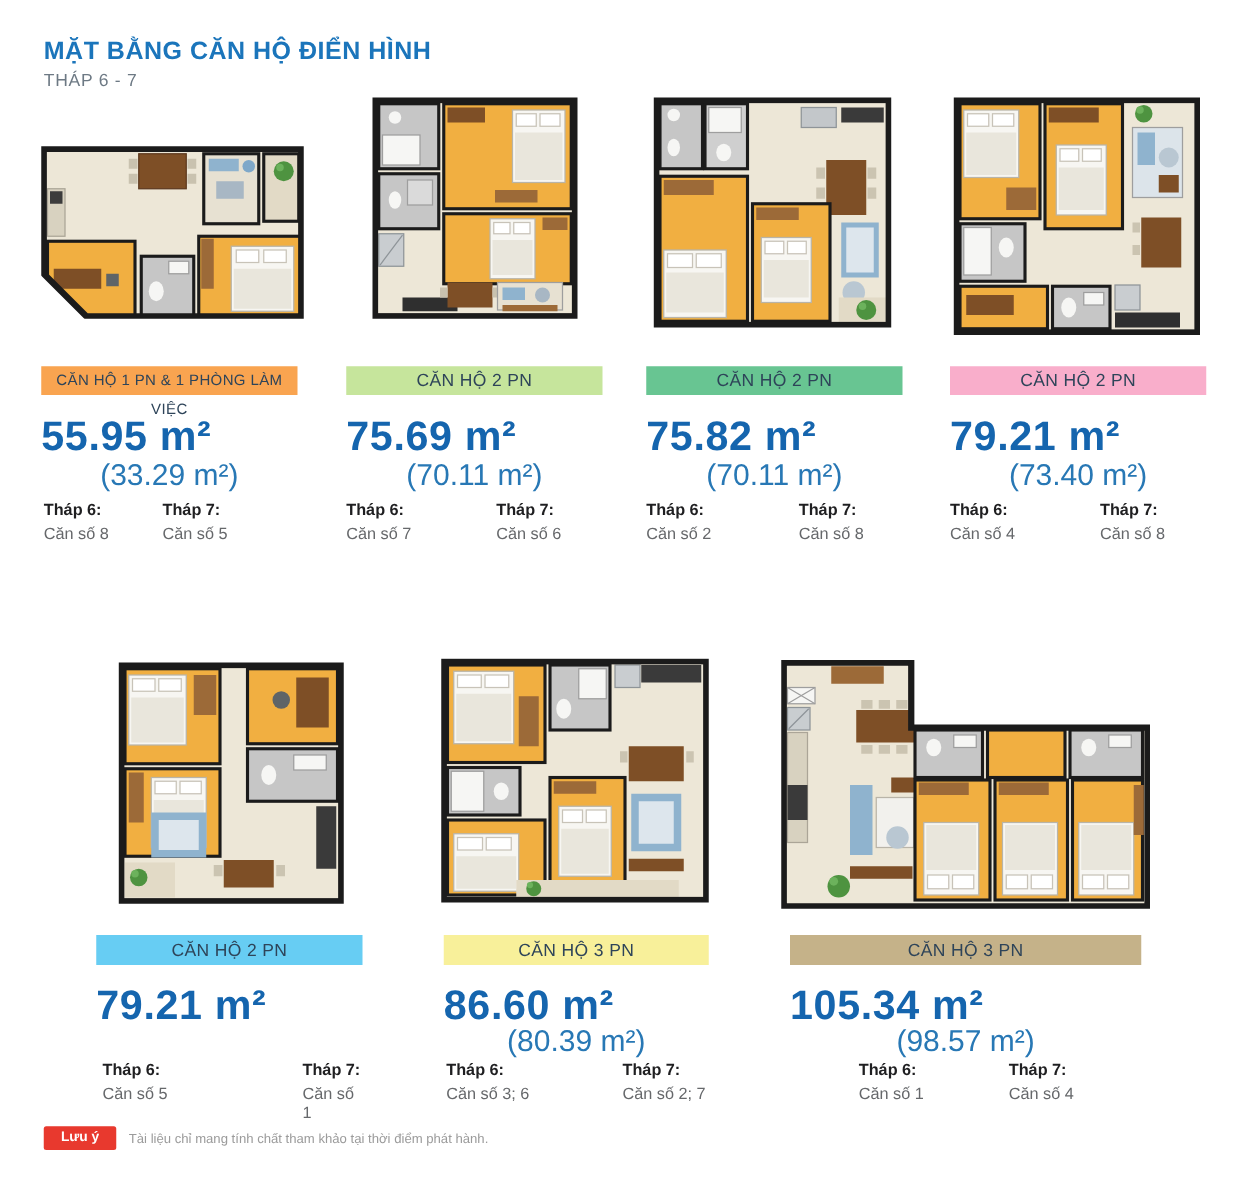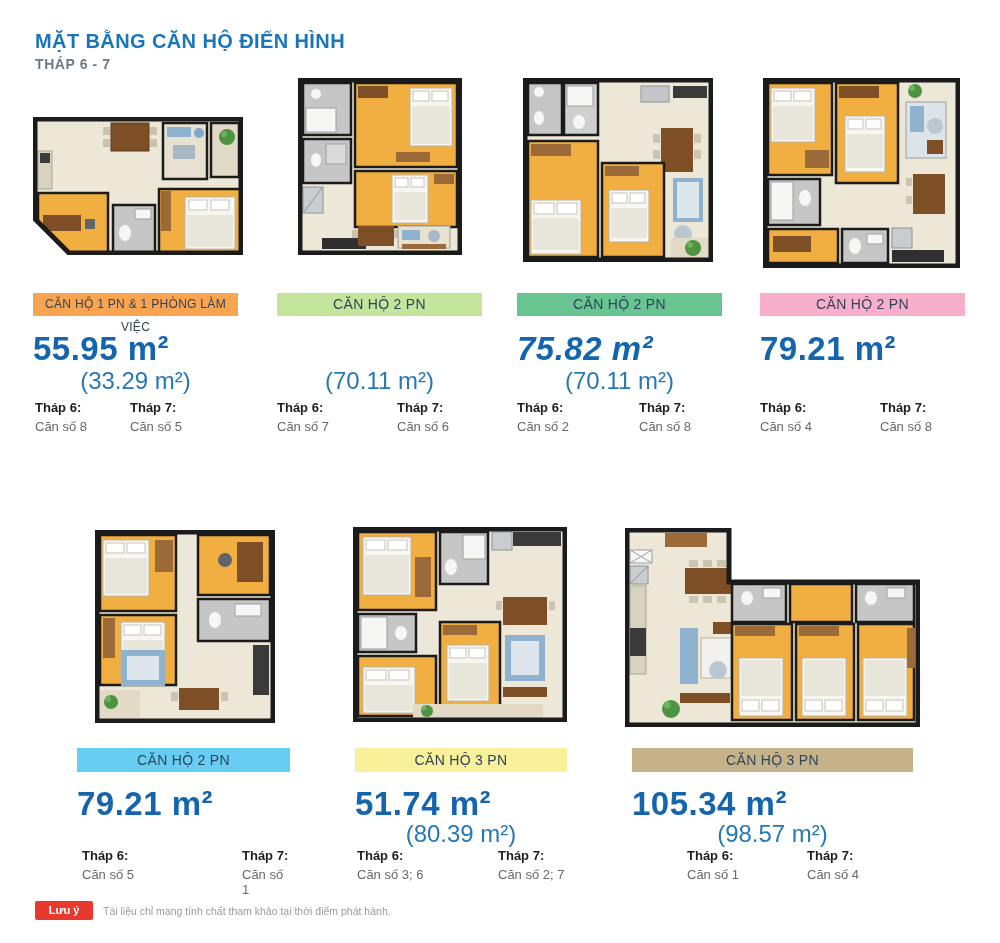--- a/index.html
+++ b/index.html
@@ -3,21 +3,21 @@
 <meta charset="utf-8">
 <style>
   * { margin:0; padding:0; box-sizing:border-box; }
   html,body { background:#ffffff; }
   body { font-family:"Liberation Sans", sans-serif; }
   #canvas { position:relative; width:1000px; height:943px; background:#ffffff; overflow:hidden; }
 
   
   .hdr { position:absolute; left:35px; top:30px; }
   .hdr h1 { font-size:20px; font-weight:bold; color:#1B75BB; letter-spacing:.4px; }
-  .hdr .sub { font-size:14px; font-weight:bold; color:#6D7984; margin-top:3px; letter-spacing:.6px; }
+  .hdr .sub { font-size:14px; font-weight:normal; color:#6D7984; margin-top:3px; letter-spacing:.6px; }
 
   
   .card { position:absolute; }
   .plan { position:absolute; }
   .banner { position:absolute; width:100%; height:23px; line-height:23px; text-align:center;
             font-size:14px; color:#2E4459; letter-spacing:.3px; }
   .banner.small { font-size:12px; }
   .row2 .banner { height:24px; line-height:24px; }
   .area-big { position:absolute; width:100%; text-align:left; font-size:33px; font-weight:bold;
               color:#1565AE; letter-spacing:.5px; }
@@ -137,20 +137,21 @@
             <rect x="96" y="152" width="6" height="8" fill="#C9C2AF"></rect>
           <rect x="100" y="148" width="52" height="22" fill="#E7E1D2" stroke="#9E9E9E" stroke-width="1"></rect>
           <rect x="104" y="152" width="18" height="10" fill="#8FB3CE"></rect>
           <circle cx="136" cy="158" r="6" fill="#A8B7C4"></circle>
           <rect x="104" y="166" width="44" height="5" fill="#9C6A38"></rect>
         </g>
         <rect x="2" y="2" width="160" height="173" fill="none" stroke="#1B1B1B" stroke-width="5"></rect>
       </svg>
     </div>
     <div class="banner" style="top: 215px; background-color: rgb(198, 229, 156);">CĂN HỘ 2 PN</div>
+    <div class="area-big" style="top:252px;">75.69 m²</div>
     <div class="area-sub" style="top:289px;">(70.11 m²)</div>
     <div class="towers" style="top:322px;">
       <div class="tw" style="left:0px;">
         <div class="tl">Tháp 6:</div>
         <div class="tv">Căn số 7</div>
       </div>
       <div class="tw" style="left:120px;">
         <div class="tl">Tháp 7:</div>
         <div class="tv">Căn số 6</div>
       </div>
@@ -196,21 +197,21 @@
           <rect x="154" y="104" width="22" height="36" fill="#DDE6ED"></rect>
           <circle cx="160" cy="156" r="9" fill="#B9C7D2"></circle>
           <rect x="148" y="160" width="38" height="20" fill="#E2DAC6"></rect>
           <circle cx="170" cy="170" r="8" fill="#4E9340"></circle>
             <circle cx="167" cy="167" r="3" fill="#6CB25C"></circle>
         </g>
         <rect x="2" y="2" width="186" height="180" fill="none" stroke="#1B1B1B" stroke-width="5"></rect>
       </svg>
     </div>
     <div class="banner" style="top: 215px; background-color: rgb(104, 197, 146);">CĂN HỘ 2 PN</div>
-    <div class="area-big" style="top:252px;font-style:italic;">75.82 m²</div>
+    <div class="area-big" style="top:252px;">75.82 m²</div>
     <div class="area-sub" style="top:289px;">(70.11 m²)</div>
     <div class="towers" style="top:322px;">
       <div class="tw" style="left:0px;">
         <div class="tl">Tháp 6:</div>
         <div class="tv">Căn số 2</div>
       </div>
       <div class="tw" style="left:122px;">
         <div class="tl">Tháp 7:</div>
         <div class="tv">Căn số 8</div>
       </div>
@@ -257,20 +258,21 @@
           <ellipse cx="92" cy="168" rx="6" ry="8" fill="#F6F6F4"></ellipse>
           <rect x="104" y="156" width="16" height="10" fill="#F6F6F4" stroke="#9E9E9E" stroke-width="1"></rect>
           <rect x="129" y="150" width="20" height="20" fill="#C9CDD0" stroke="#8E9498" stroke-width="1"></rect>
           <rect x="129" y="172" width="52" height="12" fill="#2F2F2F"></rect>
         </g>
         <rect x="2" y="2" width="193" height="186" fill="none" stroke="#1B1B1B" stroke-width="5"></rect>
       </svg>
     </div>
     <div class="banner" style="top: 215px; background-color: rgb(249, 174, 203);">CĂN HỘ 2 PN</div>
     <div class="area-big" style="top:252px;">79.21 m²</div>
+    <div class="area-sub" style="top:289px;">(73.40 m²)</div>
     <div class="towers" style="top:322px;">
       <div class="tw" style="left:0px;">
         <div class="tl">Tháp 6:</div>
         <div class="tv">Căn số 4</div>
       </div>
       <div class="tw" style="left:120px;">
         <div class="tl">Tháp 7:</div>
         <div class="tv">Căn số 8</div>
       </div>
     </div>
@@ -373,21 +375,21 @@
           <rect x="158" y="114" width="28" height="34" fill="#DDE6ED"></rect>
           <rect x="150" y="160" width="44" height="10" fill="#7E4F26"></rect>
           <rect x="60" y="177" width="130" height="14" fill="#E2DAC6"></rect>
           <circle cx="74" cy="184" r="6" fill="#4E9340"></circle>
             <circle cx="71" cy="181" r="2.5" fill="#6CB25C"></circle>
         </g>
         <rect x="2" y="2" width="210" height="191" fill="none" stroke="#1B1B1B" stroke-width="5"></rect>
       </svg>
     </div>
     <div class="banner" style="top: 221px; background-color: rgb(248, 240, 154);">CĂN HỘ 3 PN</div>
-    <div class="area-big" style="top:258px;">51.74 m²</div>
+    <div class="area-big" style="top:258px;">86.60 m²</div>
     <div class="area-sub" style="top:293px;">(80.39 m²)</div>
     <div class="towers" style="top:321px;">
       <div class="tw" style="left:2px;">
         <div class="tl">Tháp 6:</div>
         <div class="tv">Căn số 3; 6</div>
       </div>
       <div class="tw" style="left:143px;">
         <div class="tl">Tháp 7:</div>
         <div class="tv">Căn số 2; 7</div>
       </div>

